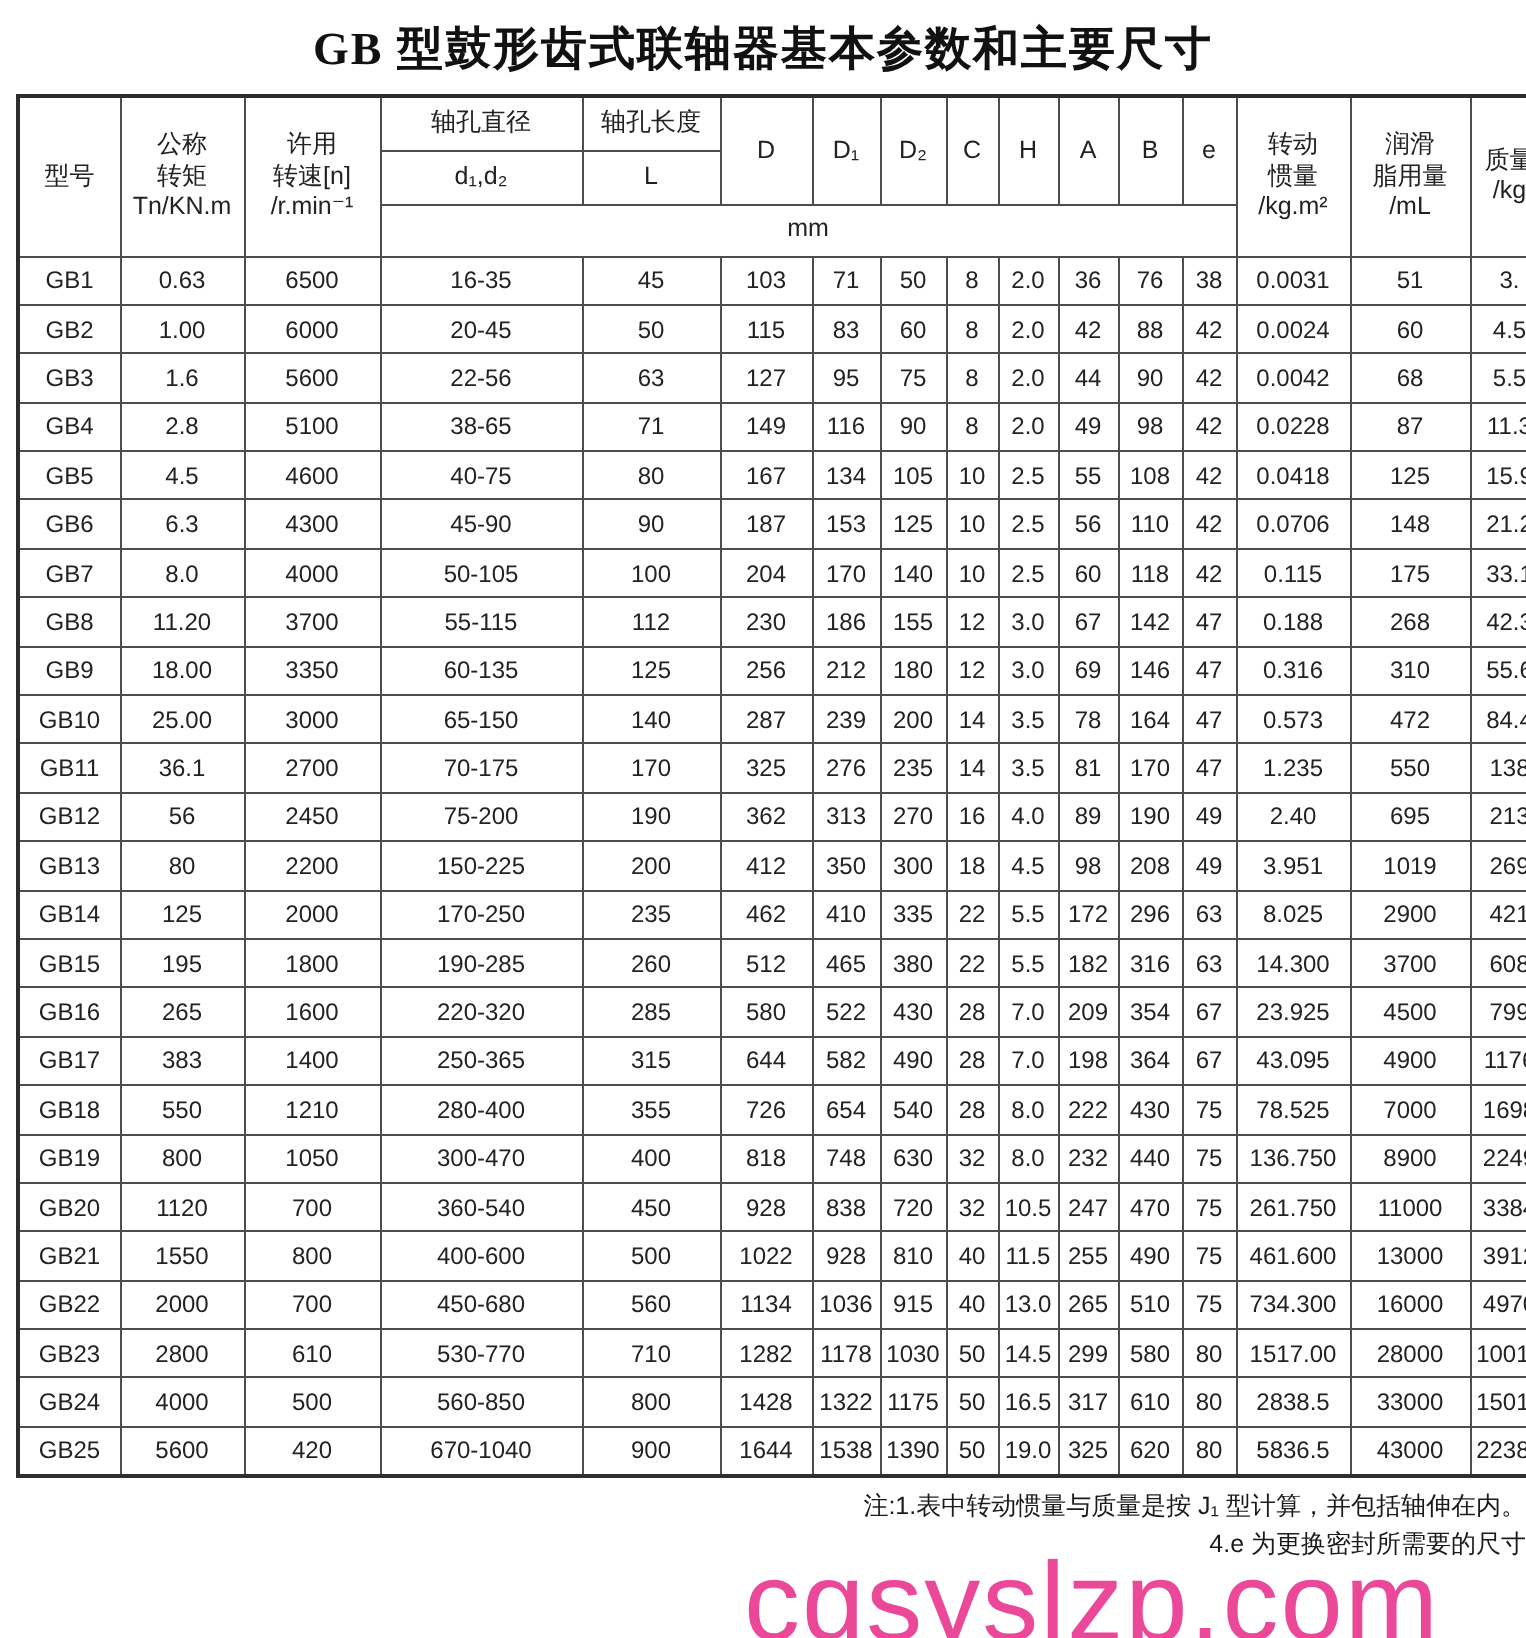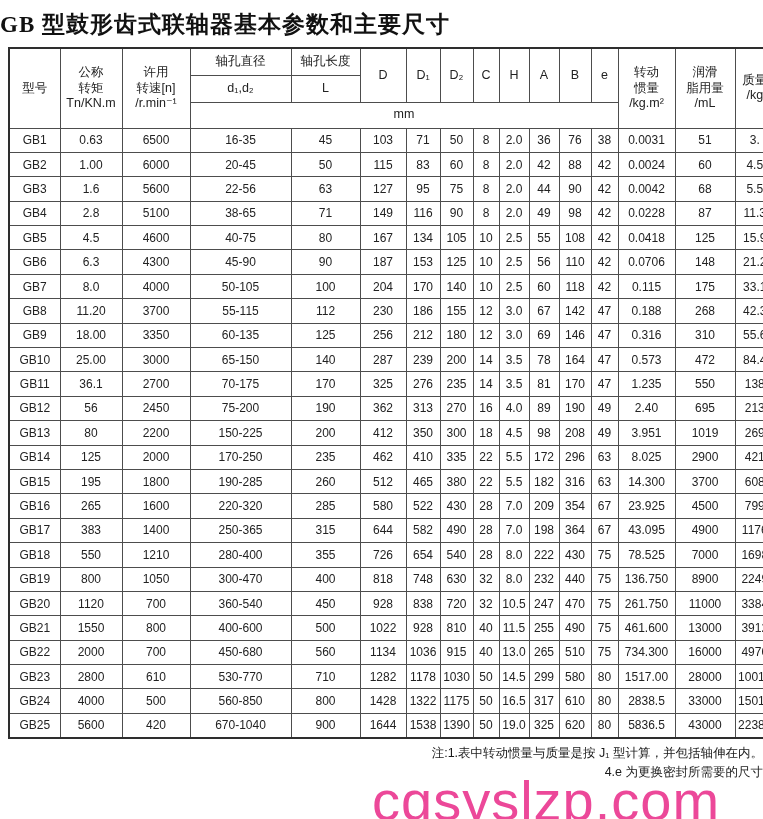--- a/index.html
+++ b/index.html
@@ -7,20 +7,21 @@
   body {
     width: 763px; height: 819px;
     background: #ffffff;
     color: #1c1c1c;
     font-family: "Liberation Sans", "DejaVu Sans", sans-serif;
     position: relative;
     overflow: hidden;
   }
   .page-title {
     margin: 9px 0 7px 0;
+    text-align: center;
     font-family: "Liberation Serif", "DejaVu Serif", serif;
     font-size: 23px;
     font-weight: 700;
     letter-spacing: 1px;
     color: #111;
   }
   table.params {
     border-collapse: collapse;
     table-layout: fixed;
     width: 748px;

